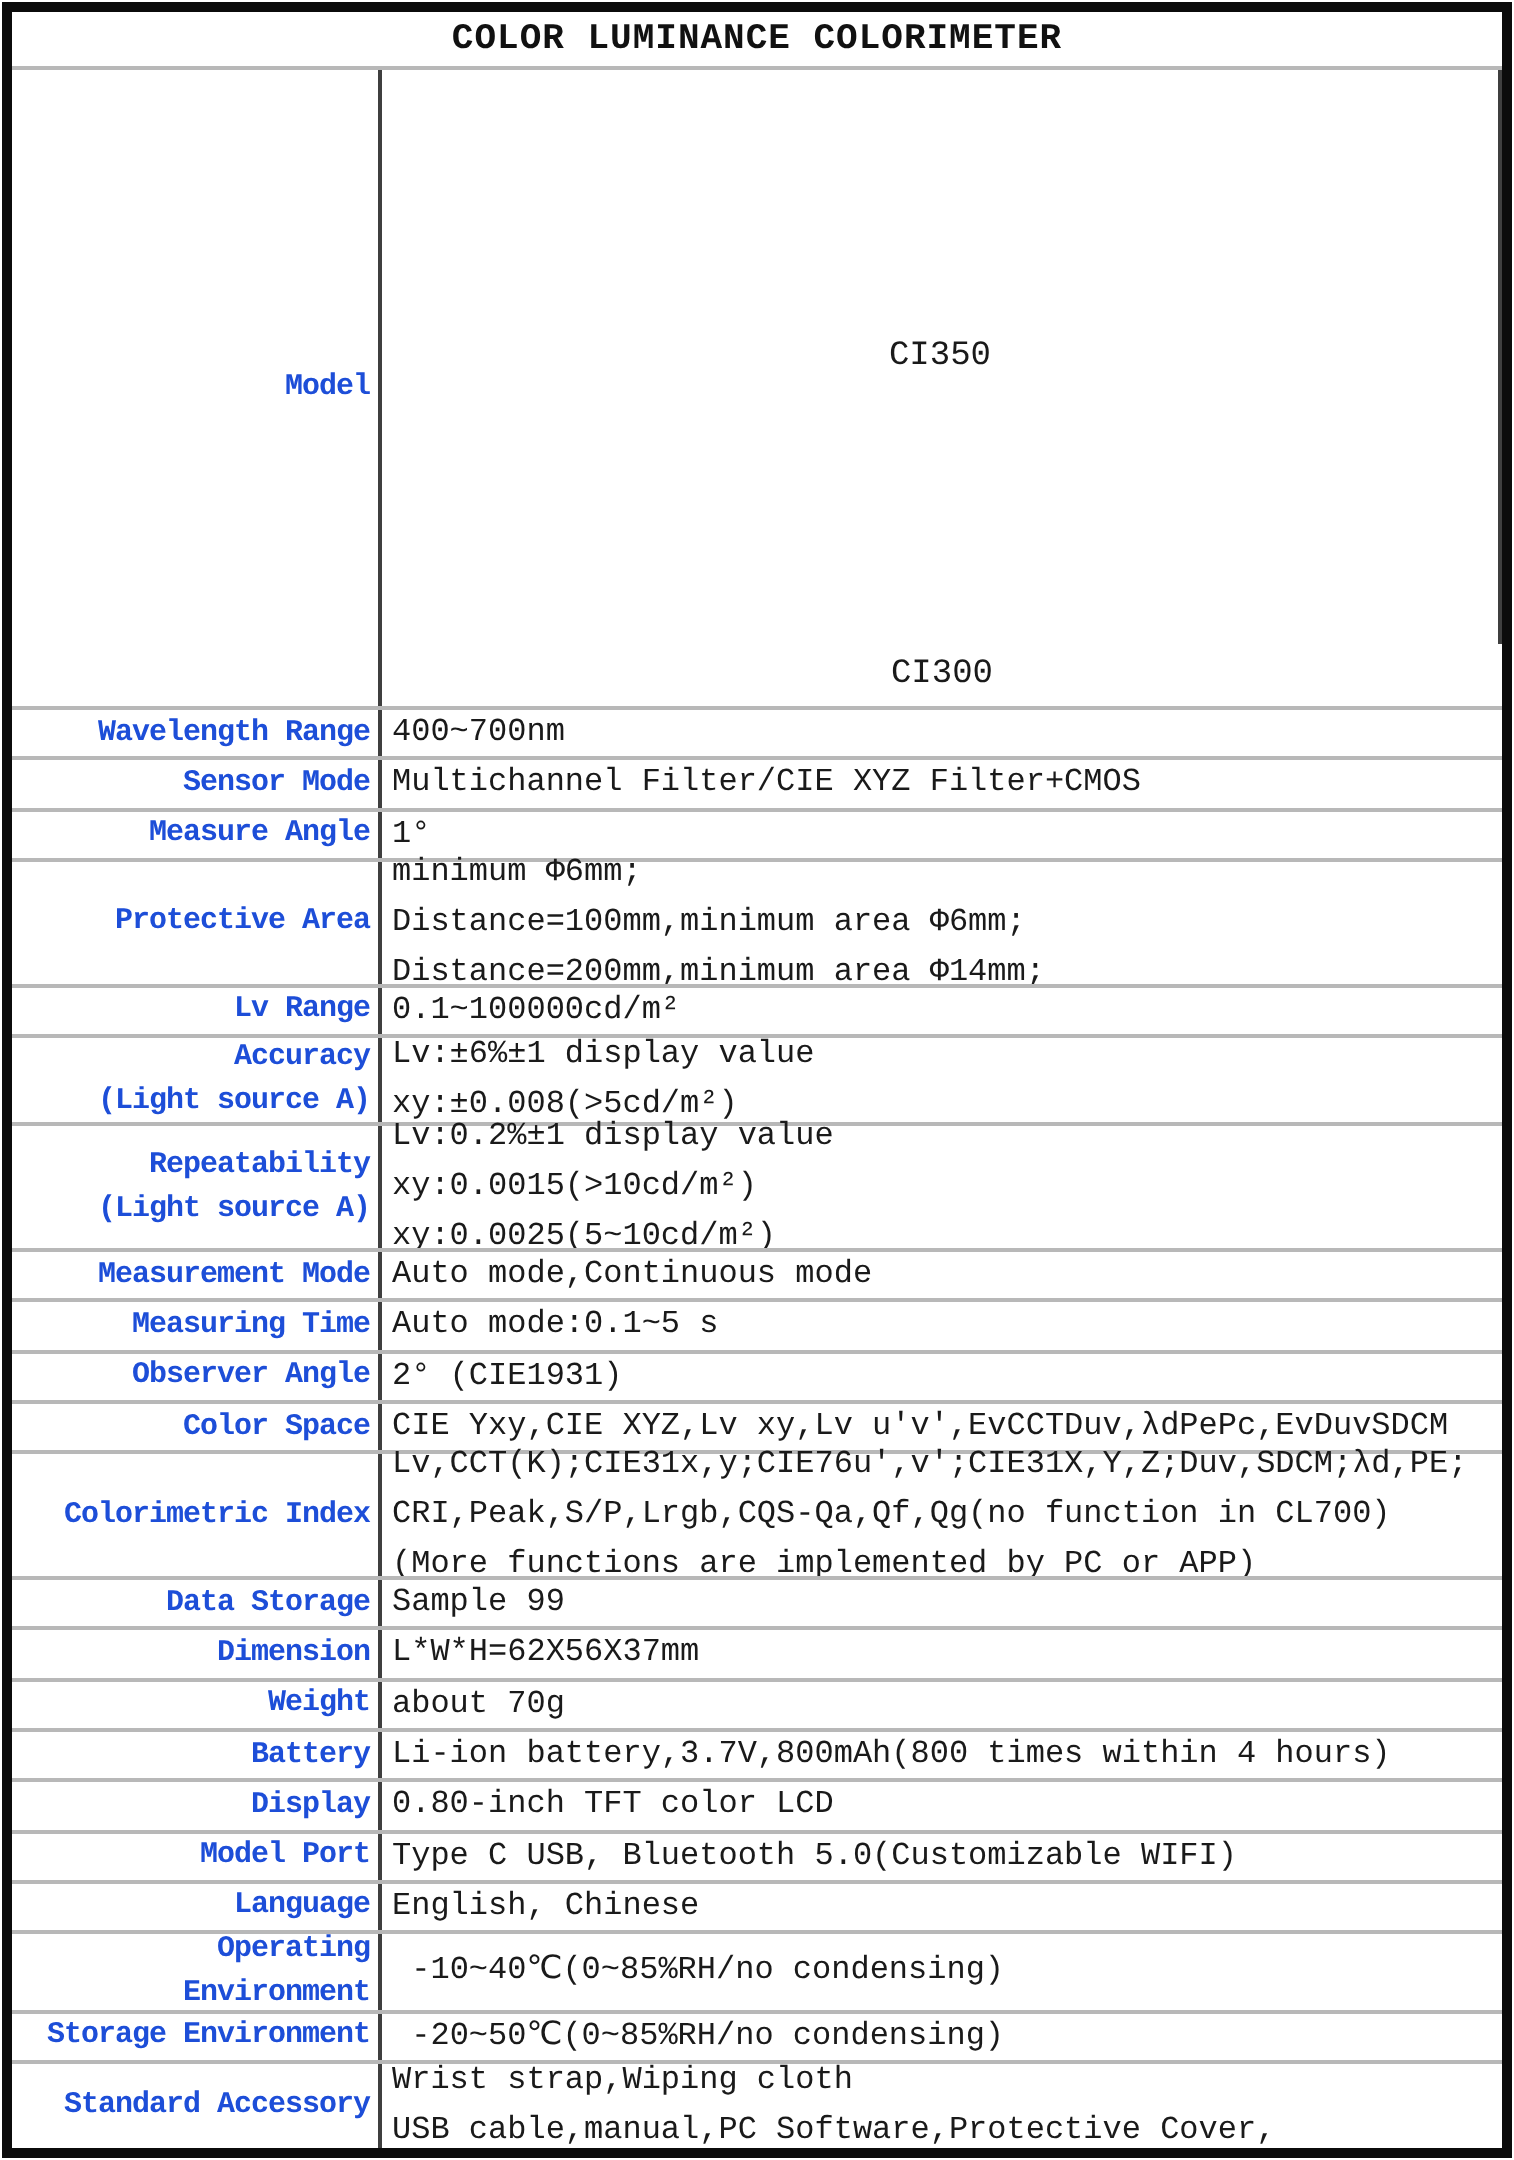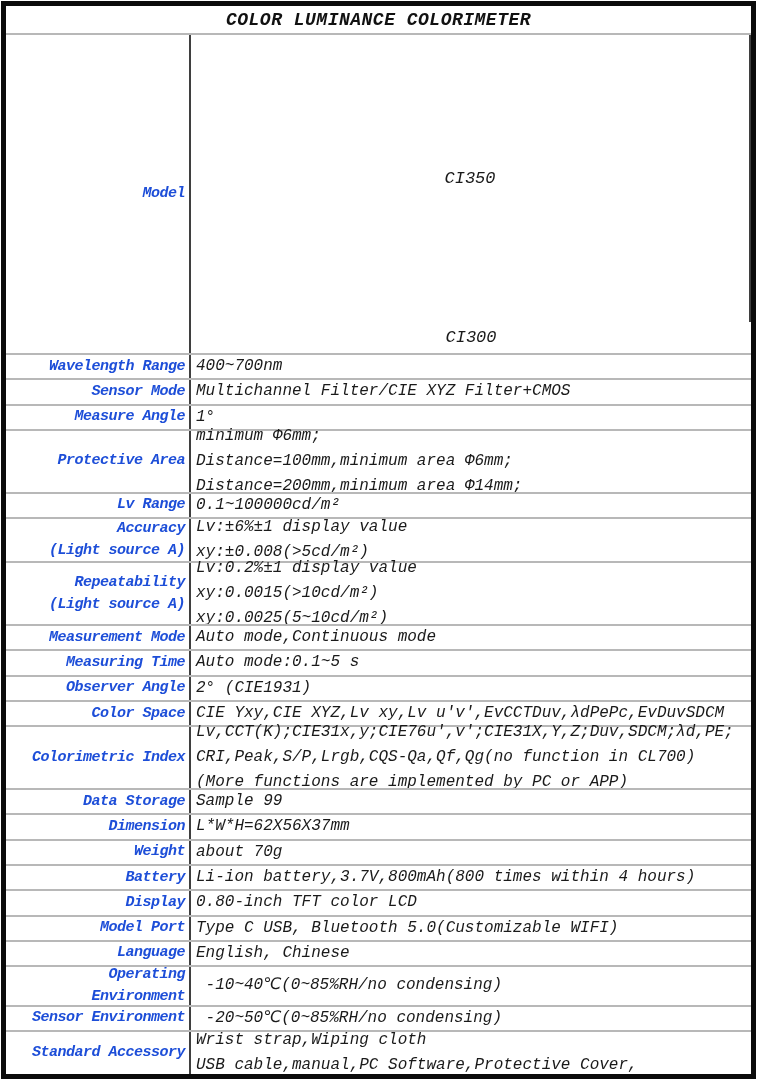--- a/index.html
+++ b/index.html
@@ -14,21 +14,20 @@
   }
   .sheet {
     box-sizing: border-box;
     margin: 1px;
     width: 755px;
     height: 1078px;
     border: 5px solid #0b0b0b;
     background: #ffffff;
     display: flex;
     flex-direction: column;
-    font-style: italic;
   }
   .title-row {
     flex: 0 0 auto;
     display: flex;
     align-items: center;
     justify-content: center;
     font-weight: bold;
     font-size: 18px;
     letter-spacing: 0.5px;
     padding: 4px 0 3px 0;
@@ -285,21 +284,21 @@
       <div class="label-cell">
           <div class="line">Operating Environment</div>
         </div>
       <div class="value-cell">
           <div class="line"> -10~40℃(0~85%RH/no condensing)</div>
         </div>
     </div>
   
     <div class="row">
       <div class="label-cell">
-          <div class="line">Sensor Environment</div>
+          <div class="line">Storage Environment</div>
         </div>
       <div class="value-cell">
           <div class="line"> -20~50℃(0~85%RH/no condensing)</div>
         </div>
     </div>
   
     <div class="row">
       <div class="label-cell">
           <div class="line">Standard Accessory</div>
         </div>

